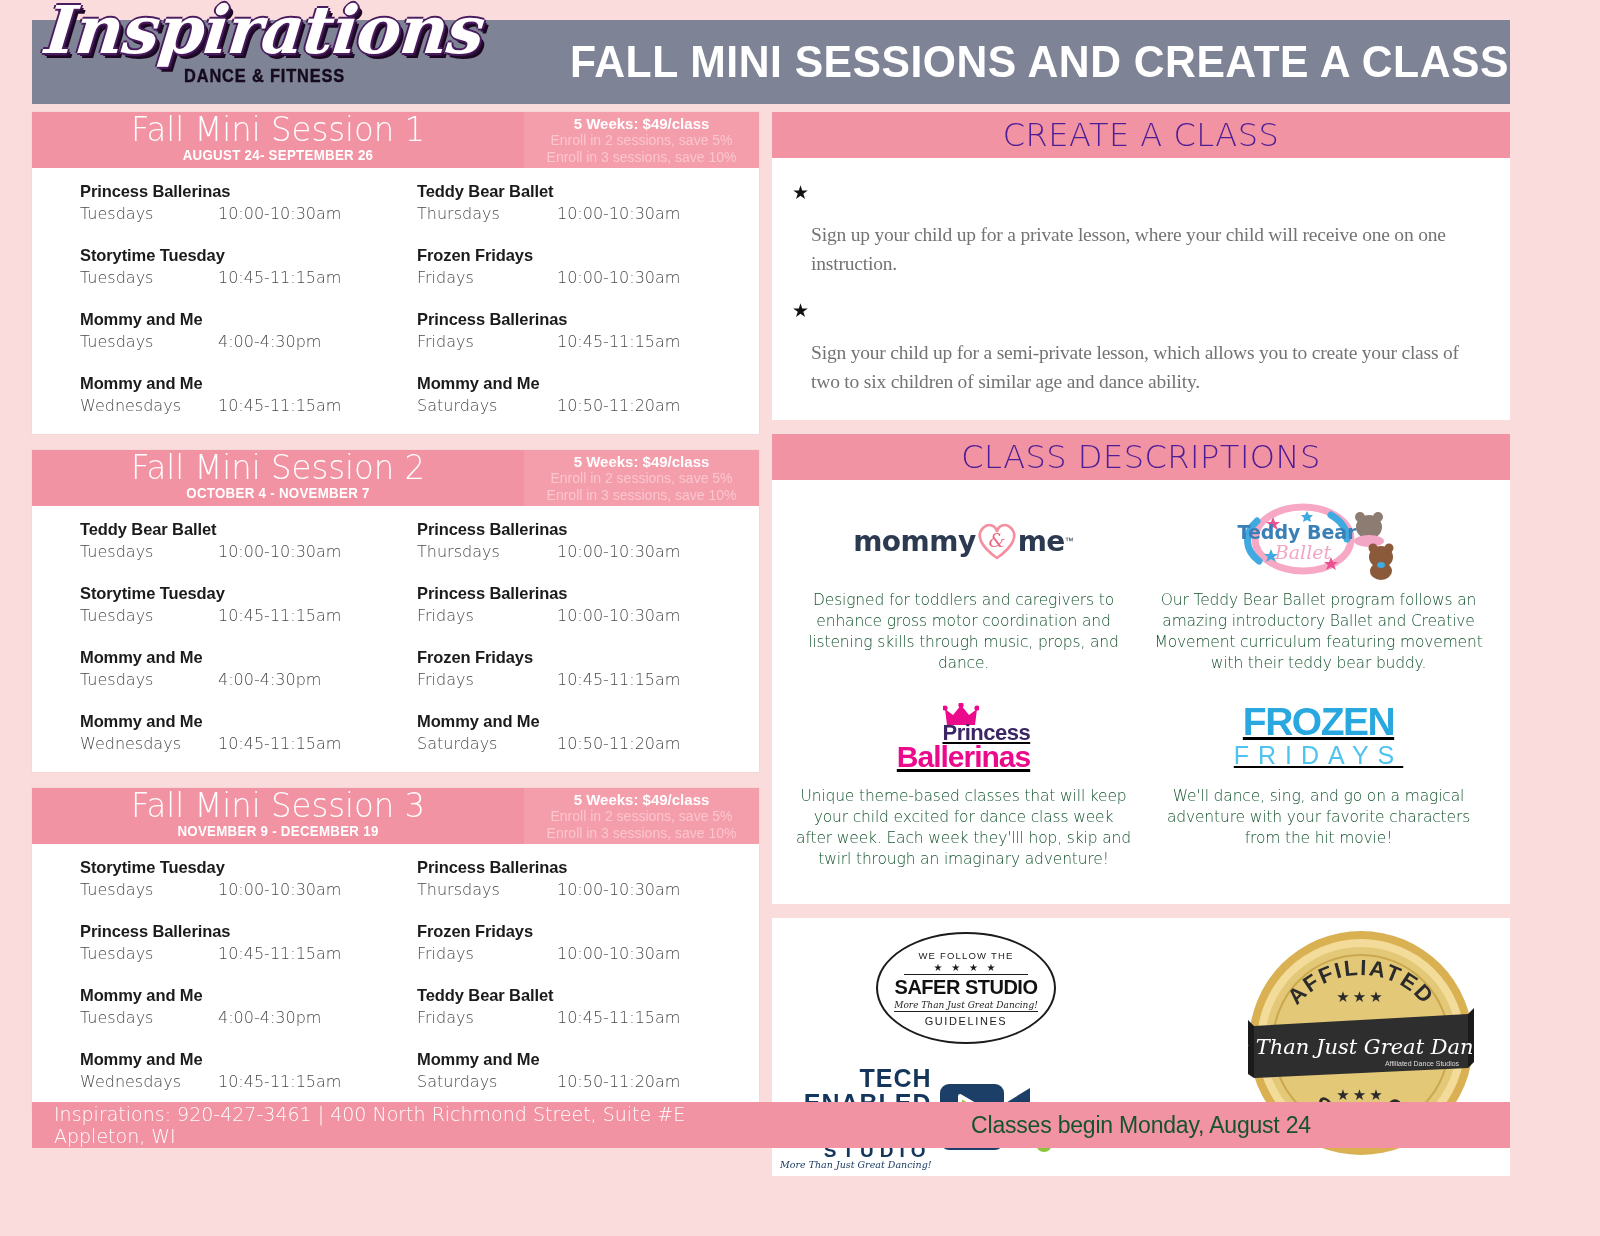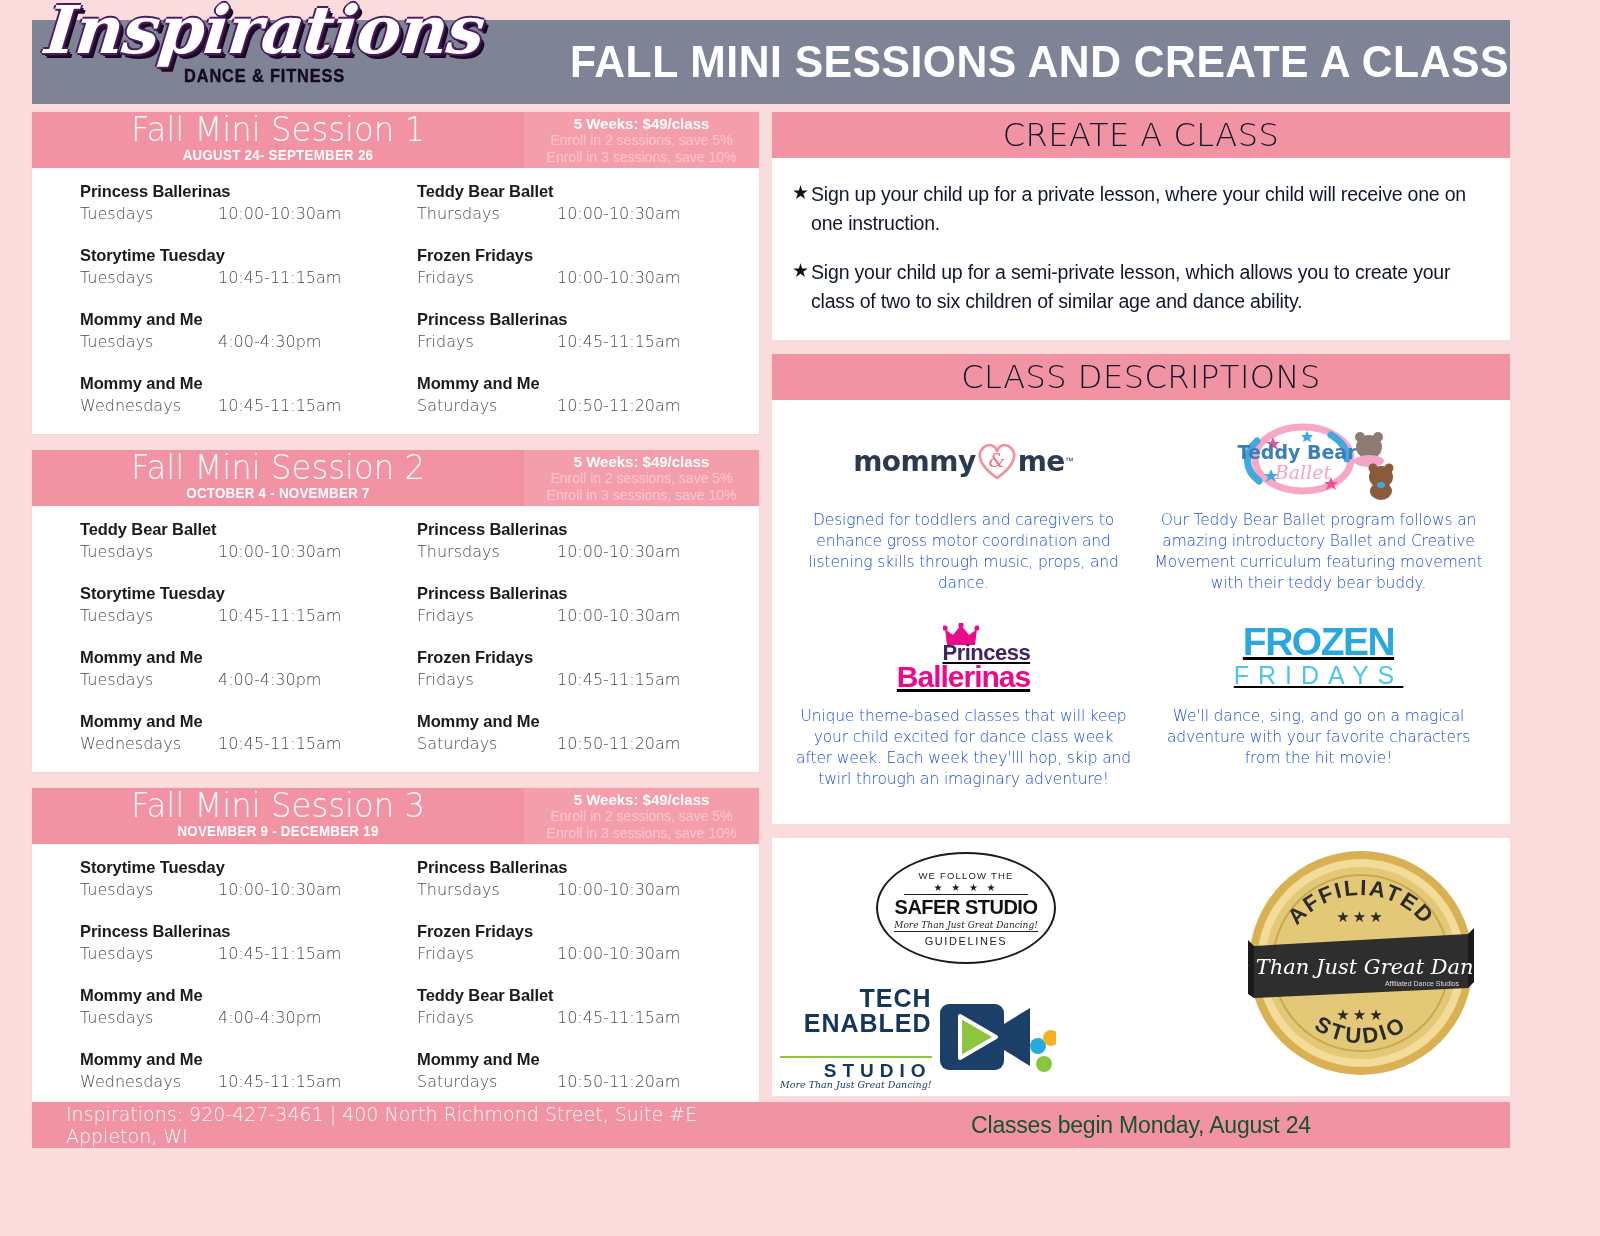--- a/index.html
+++ b/index.html
@@ -124,41 +124,41 @@
   .class-day { width: 138px; }
   .class-time { }
   .colB .class-day { width: 140px; }
 
   
   .right-col { position: absolute; left: 772px; top: 112px; width: 738px; }
   .panel { background:#ffffff; margin-bottom: 14px; }
   .panel-head {
     height: 46px; background: #f293a3;
     display: flex; align-items: center; justify-content: center;
-    color: #0f172a; font-size: 32px; font-weight: 300;
+    color: #4c1d95; font-size: 32px; font-weight: 300;
     font-family: "DejaVu Sans", sans-serif;
     letter-spacing: 0.5px;
   }
   .cac-body { padding: 22px 26px 22px 20px; }
   .bullet {
     display: flex; align-items: flex-start; margin-bottom: 20px;
   }
   .bullet:last-child { margin-bottom: 2px; }
   .bullet .star { font-size: 19px; color: #111; line-height: 26px; margin-right: 2px; }
   .bullet .btxt {
-    font-size: 19.5px; color: #0f172a; line-height: 29px; font-weight: 300;
-    font-family: Liberation Sans, sans-serif; letter-spacing: -0.2px;
+    font-size: 19.5px; color: #737373; line-height: 29px; font-weight: 300;
+    font-family: Liberation Serif, serif; letter-spacing: -0.2px; margin-top: 40px;
   }
 
   .cd-body { padding: 18px 14px 14px 14px; }
   .cd-grid { display: grid; grid-template-columns: 1fr 1fr; }
   .cd-cell { padding: 4px 8px 20px 8px; text-align: center; }
   .cd-logo { height: 78px; display: flex; align-items: center; justify-content: center; margin-bottom: 10px; }
   .cd-text {
-    font-size: 15.5px; color: #1d4ed8; line-height: 21px; font-weight: 300;
+    font-size: 15.5px; color: #14532d; line-height: 21px; font-weight: 300;
     font-family: "DejaVu Sans", sans-serif; letter-spacing: -0.15px;
   }
 
   
   .mm-logo { font-size: 0; display:flex; align-items:center; }
   .mm-word { font-family:"DejaVu Sans", sans-serif; font-weight:bold; font-size:28px; color:#2b3a50; letter-spacing:-0.5px; }
   .mm-heart { position:relative; width:46px; height:40px; margin:0 -2px; }
   .mm-tm { font-size:9px; color:#2b3a50; vertical-align: super; }
 
   .tb-logo { position: relative; width: 168px; height: 80px; }
@@ -193,21 +193,21 @@
   .tw4 { font-family:"DejaVu Serif", serif; font-style:italic; font-size:9.5px; color:#14365c; }
   .cam { position:relative; width:118px; height:88px; margin-left:6px; }
 
   .badge-affil { position:absolute; right:34px; top:10px; width:230px; height:230px; }
 
   
   .footer {
     position:absolute; left:32px; top:1102px; width:1478px; height:46px;
     background:#f293a3; display:flex; align-items:center;
   }
-  .foot-left { width:740px; padding-left:34px; color:#ffffff; font-size:19px; font-weight:300; font-family:"DejaVu Sans", sans-serif;}
+  .foot-left { width:740px; padding-left:22px; color:#ffffff; font-size:19px; font-weight:300; font-family:"DejaVu Sans", sans-serif;}
   .foot-right { width:738px; text-align:center; color:#14532d; font-size:23px; font-weight:normal; letter-spacing:-0.2px;}
 </style>
 </head>
 <body>
 
 <div class="page">
 
   <div class="topbar">
     <div class="topbar-title">FALL MINI SESSIONS AND CREATE A CLASS</div>
   </div>

